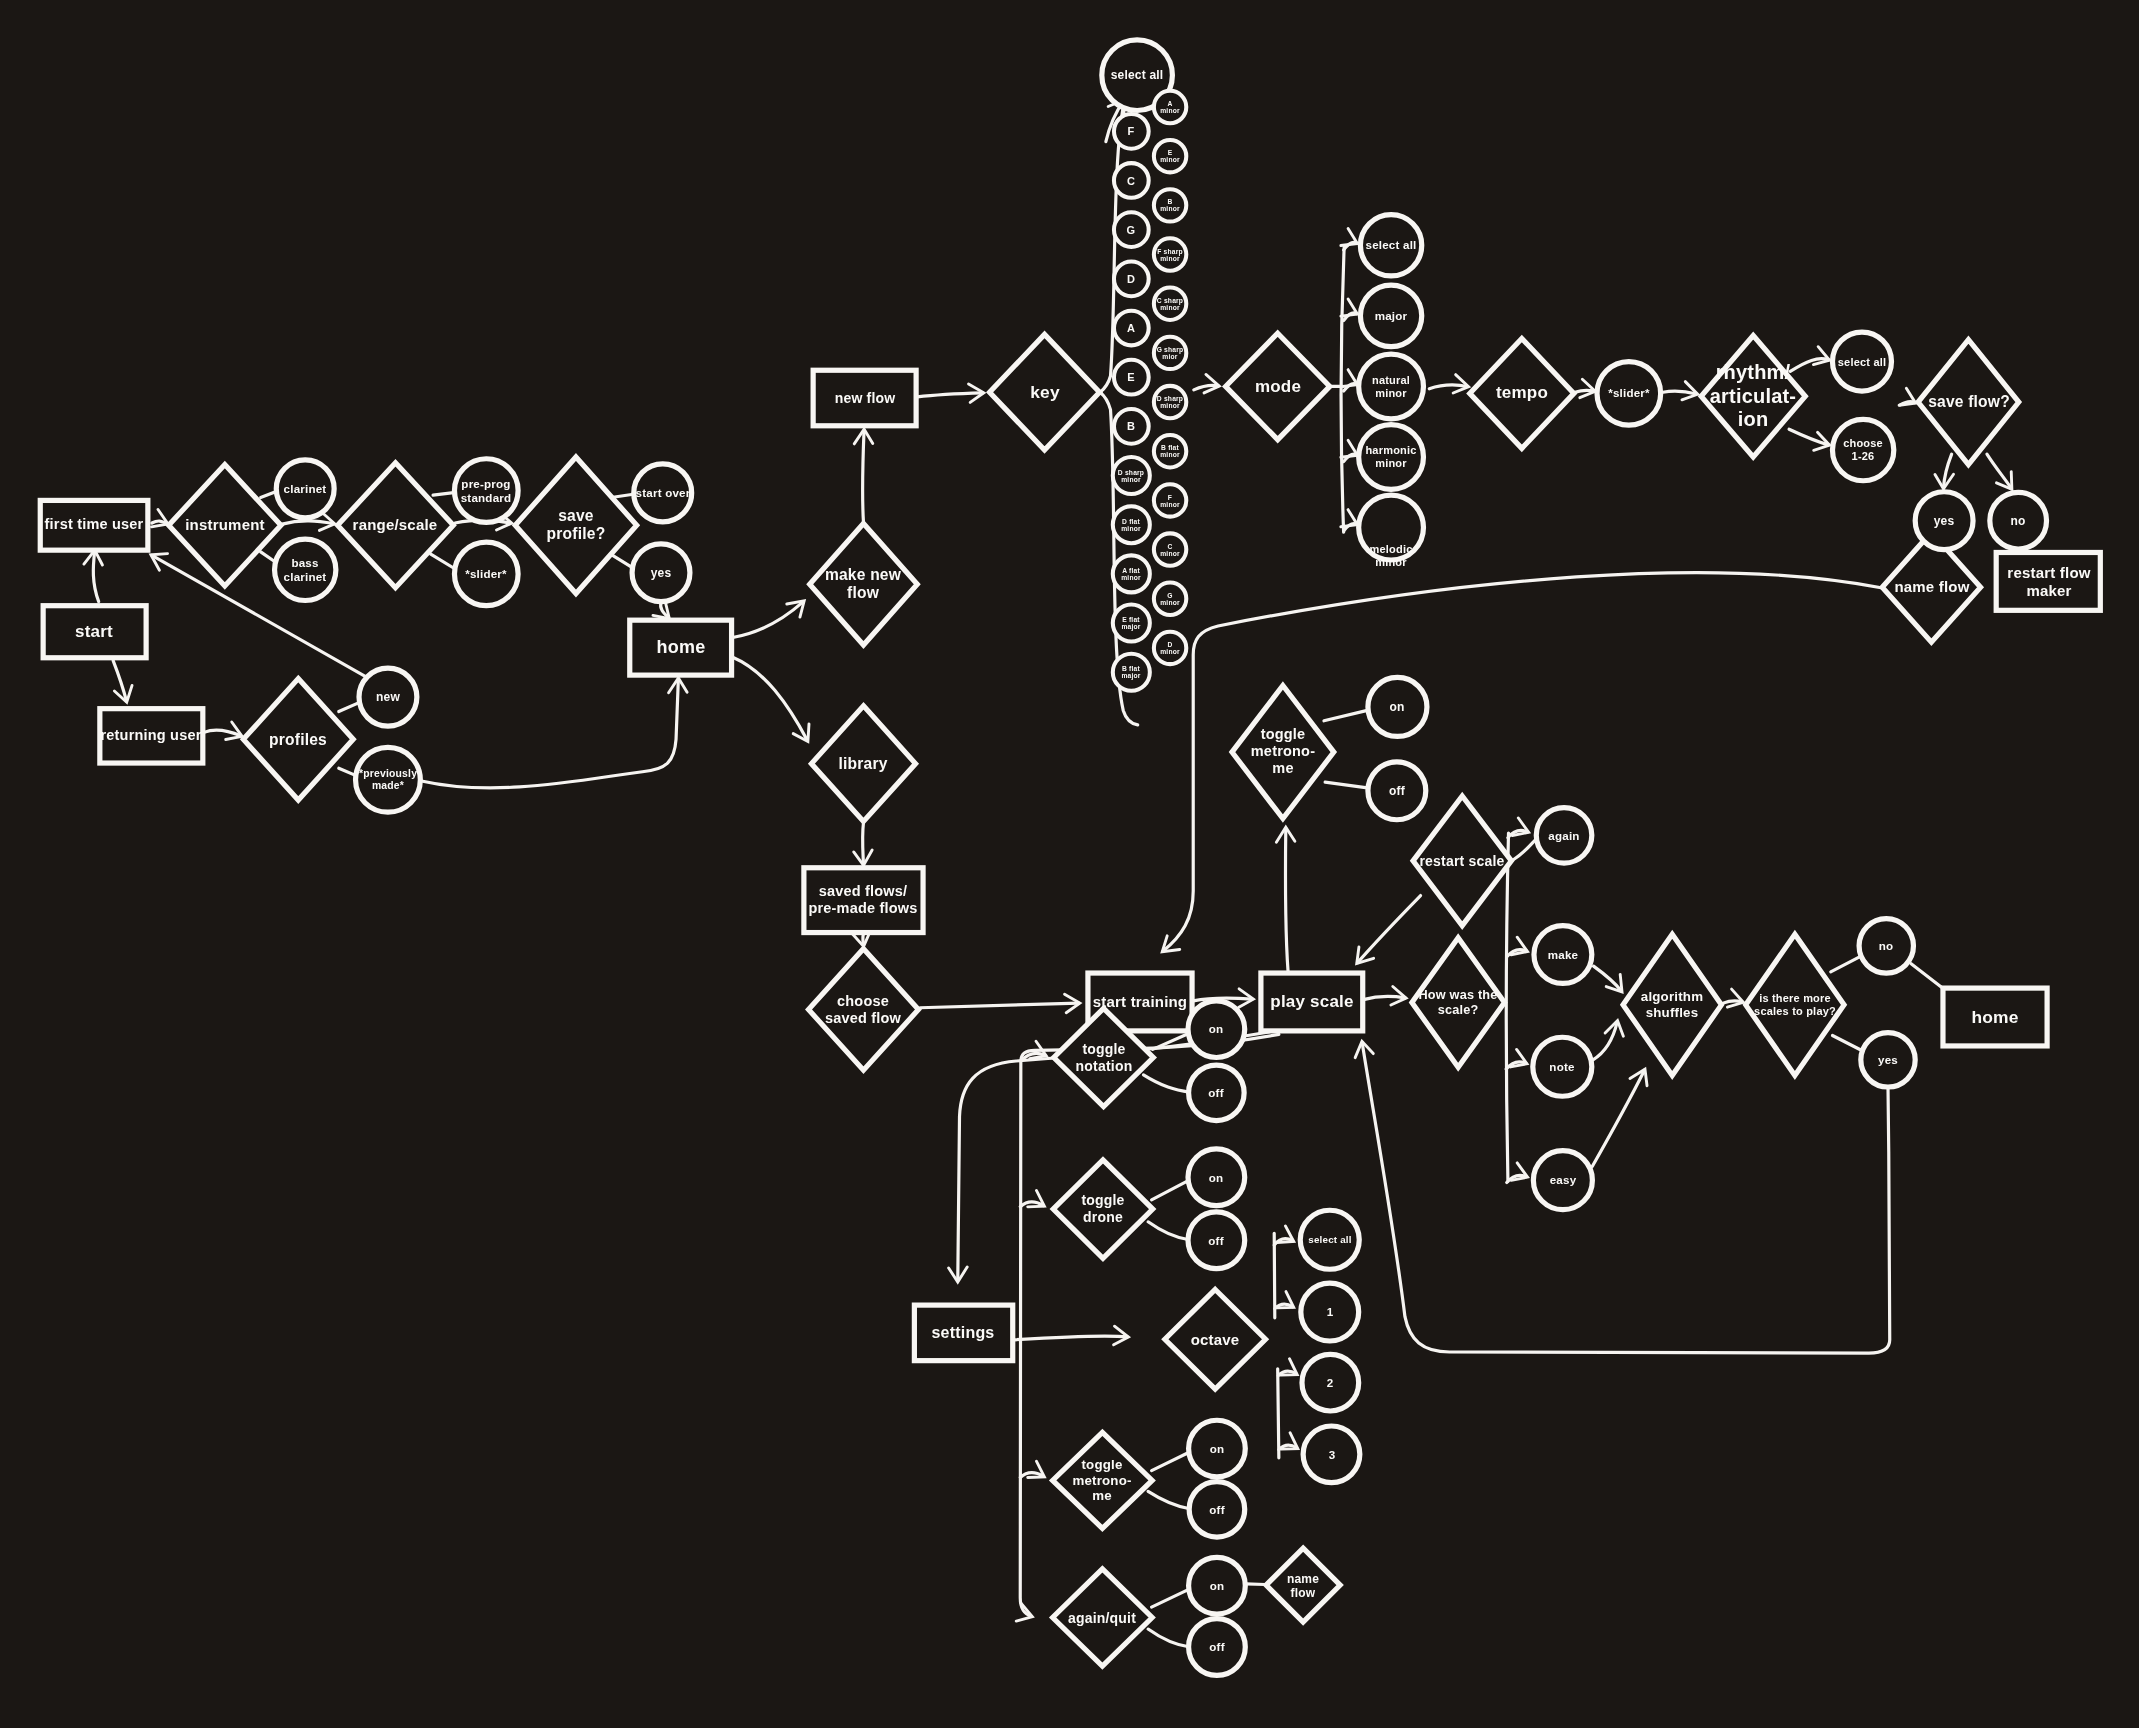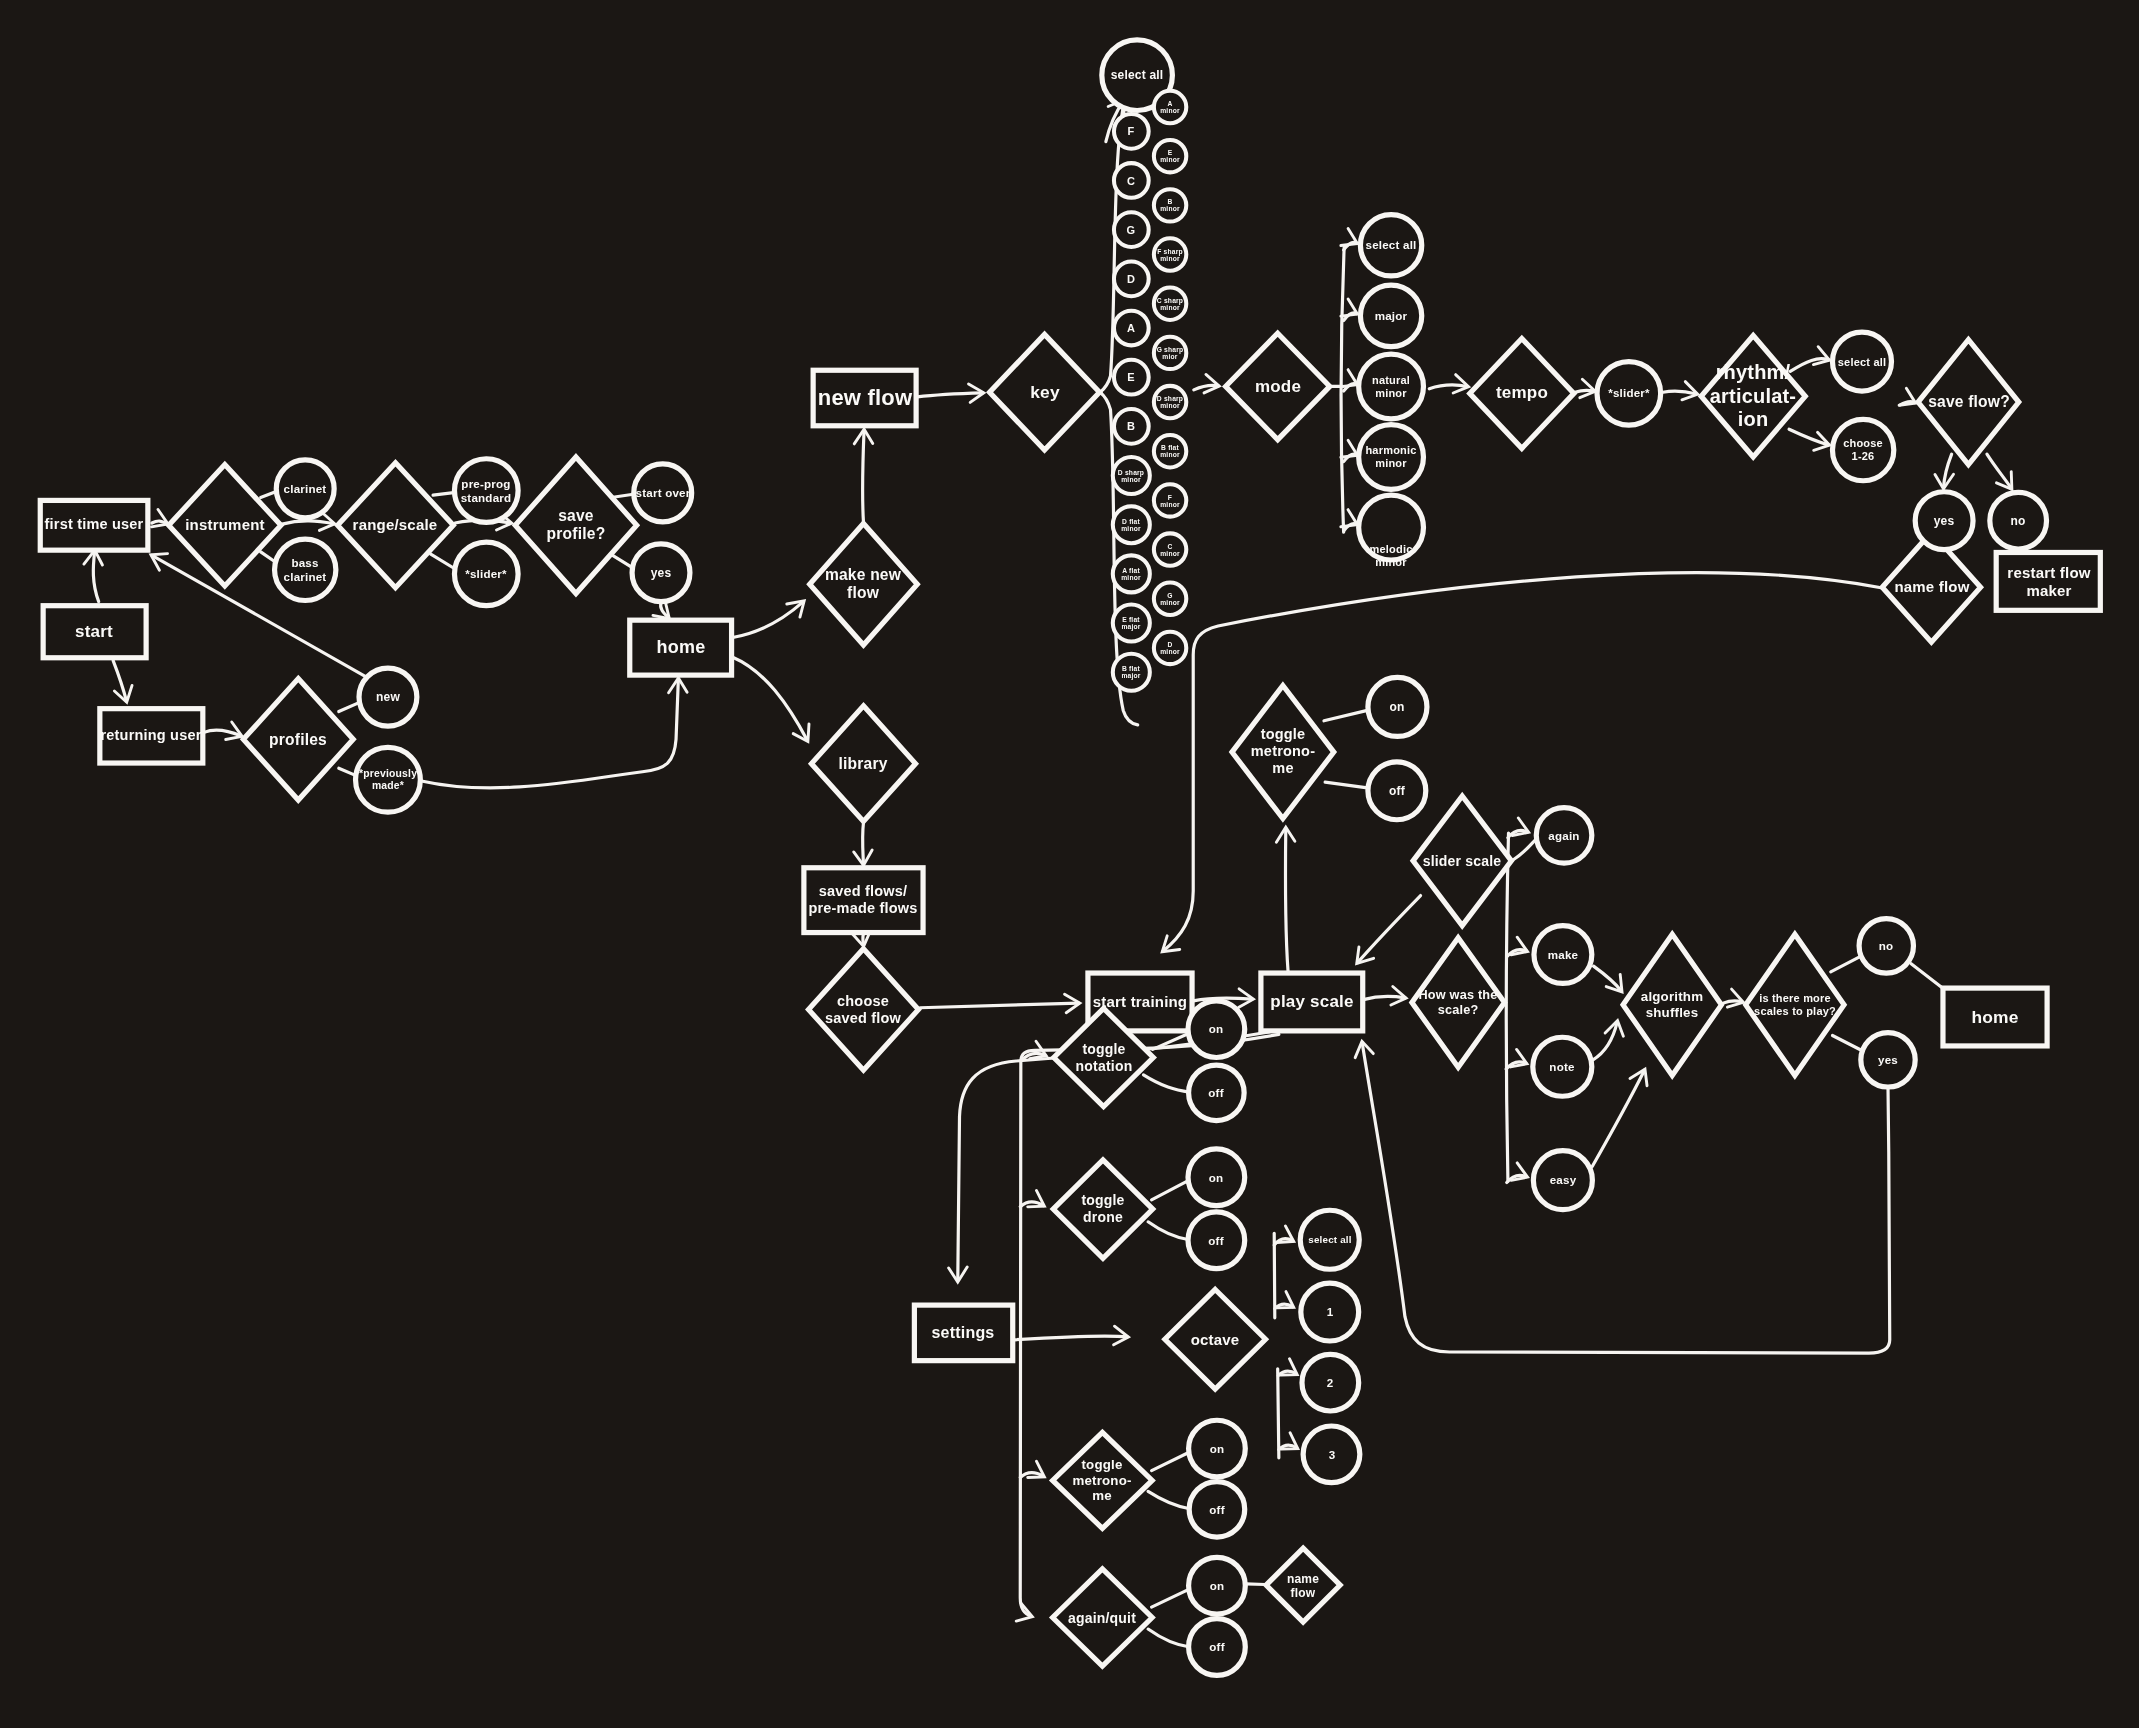--- a/index.html
+++ b/index.html
@@ -234,21 +234,21 @@
 standard</div>
 <div class="lb" style="left:486px;top:574px;font-size:11.6px">*slider*</div>
 <div class="lb" style="left:576px;top:525px;font-size:15.6px">save
 profile?</div>
 <div class="lb" style="left:663px;top:493px;font-size:11.6px">start over</div>
 <div class="lb" style="left:661px;top:573px;font-size:12px">yes</div>
 <div class="lb" style="left:298px;top:740px;font-size:15.6px">profiles</div>
 <div class="lb" style="left:388px;top:697px;font-size:12px">new</div>
 <div class="lb" style="left:388px;top:780px;font-size:10.4px">*previously
 made*</div>
-<div class="lb" style="left:865px;top:398px;font-size:22px">new flow</div>
+<div class="lb" style="left:865px;top:398px;font-size:14px">new flow</div>
 <div class="lb" style="left:863px;top:584px;font-size:15.6px">make new
 flow</div>
 <div class="lb" style="left:863px;top:764px;font-size:15.6px">library</div>
 <div class="lb" style="left:863px;top:900px;font-size:14.5px">saved flows/
 pre-made flows</div>
 <div class="lb" style="left:863px;top:1010px;font-size:14.5px">choose
 saved flow</div>
 <div class="lb" style="left:1045px;top:392px;font-size:17.4px">key</div>
 <div class="lb" style="left:1137px;top:75px;font-size:12px">select all</div>
 <div class="lb" style="left:1131px;top:131px;font-size:11px">F</div>
@@ -315,21 +315,21 @@
 <div class="lb" style="left:1932px;top:587px;font-size:15px">name flow</div>
 <div class="lb" style="left:2049px;top:582px;font-size:15px">restart flow
 maker</div>
 <div class="lb" style="left:1140px;top:1002px;font-size:15px">start training</div>
 <div class="lb" style="left:1312px;top:1002px;font-size:17px">play scale</div>
 <div class="lb" style="left:1283px;top:752px;font-size:14.5px">toggle
 metrono-
 me</div>
 <div class="lb" style="left:1397px;top:707px;font-size:12px">on</div>
 <div class="lb" style="left:1397px;top:791px;font-size:12px">off</div>
-<div class="lb" style="left:1462px;top:861px;font-size:14px">slider scale</div>
+<div class="lb" style="left:1462px;top:861px;font-size:14px">restart scale</div>
 <div class="lb" style="left:1458px;top:1003px;font-size:12.7px">How was the
 scale?</div>
 <div class="lb" style="left:1564px;top:836px;font-size:11.6px">again</div>
 <div class="lb" style="left:1563px;top:955px;font-size:11.6px">make</div>
 <div class="lb" style="left:1562px;top:1067px;font-size:11.6px">note</div>
 <div class="lb" style="left:1563px;top:1180px;font-size:11.6px">easy</div>
 <div class="lb" style="left:1672px;top:1005px;font-size:13.3px">algorithm
 shuffles</div>
 <div class="lb" style="left:1795px;top:1005px;font-size:11px">is there more
 scales to play?</div>

